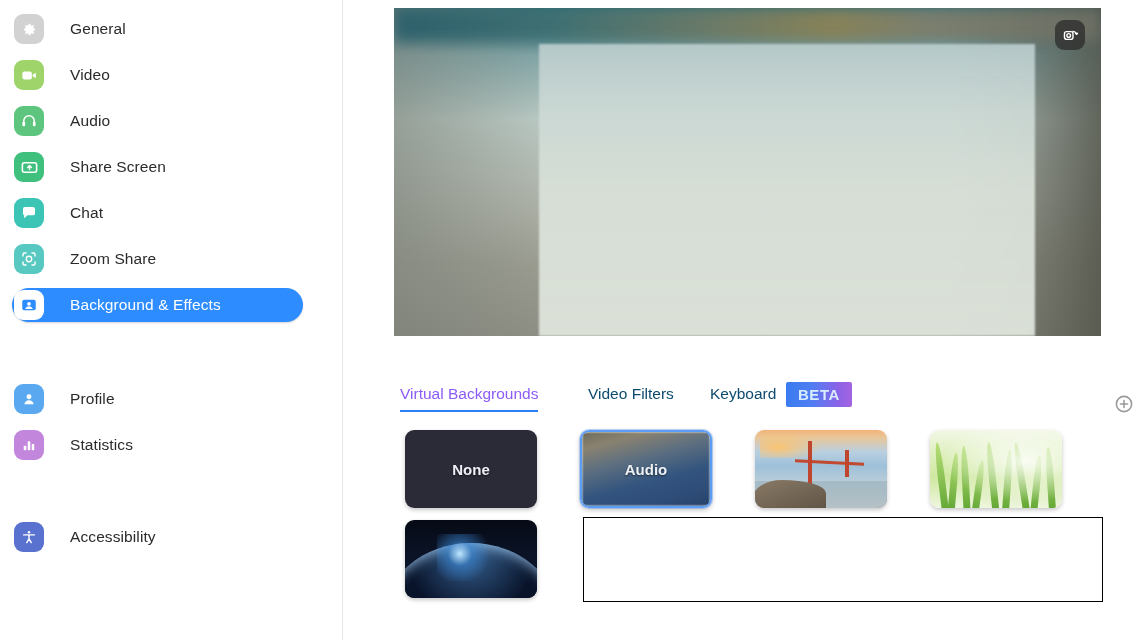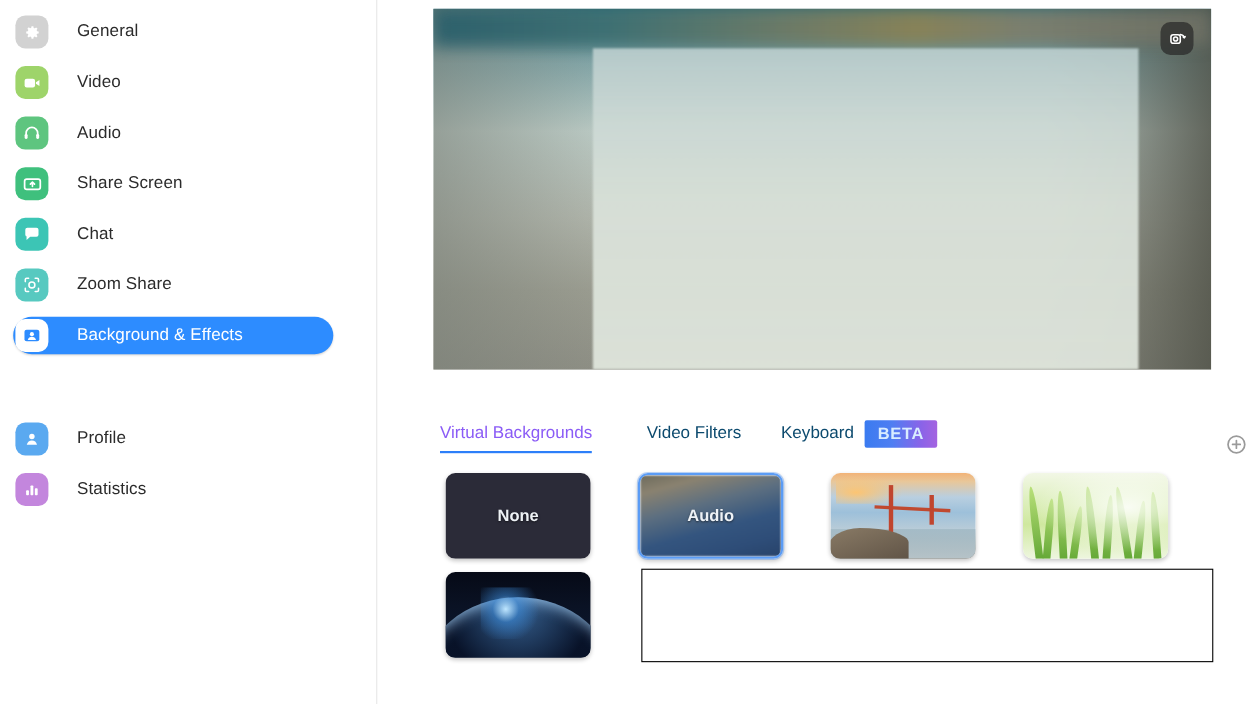--- a/index.html
+++ b/index.html
@@ -365,20 +365,29 @@
       <svg width="18" height="18" viewBox="0 0 24 24" fill="#ffffff">
           <rect x="5" y="13" width="3.4" height="6" rx="1"></rect>
           <rect x="10.3" y="7" width="3.4" height="12" rx="1"></rect>
           <rect x="15.6" y="10.5" width="3.4" height="8.5" rx="1"></rect>
         </svg>
     </span>
     <span class="nav-label">Statistics</span>
   </div>
 
 
+  <div class="nav-item" style="top:520px">
+    <span class="nav-icon" style="background:#5a72cf">
+      <svg width="18" height="18" viewBox="0 0 24 24" fill="none" stroke="#ffffff" stroke-width="1.9" stroke-linecap="round">
+          <circle cx="12" cy="5.6" r="1.7" fill="#ffffff" stroke="none"></circle>
+          <path d="M4.8 9.2h14.4M12 9.4v5.2M12 14.6l-3 4.8M12 14.6l3 4.8"></path>
+        </svg>
+    </span>
+    <span class="nav-label">Accessibility</span>
+  </div>
 </div>
 
 <div id="content">
 
   <div id="preview">
     <div id="preview-left-shade"></div>
     <div id="preview-right-shade"></div>
     <div id="preview-top-haze"></div>
     <div id="preview-card"></div>
     <div id="camera-flip-btn">

